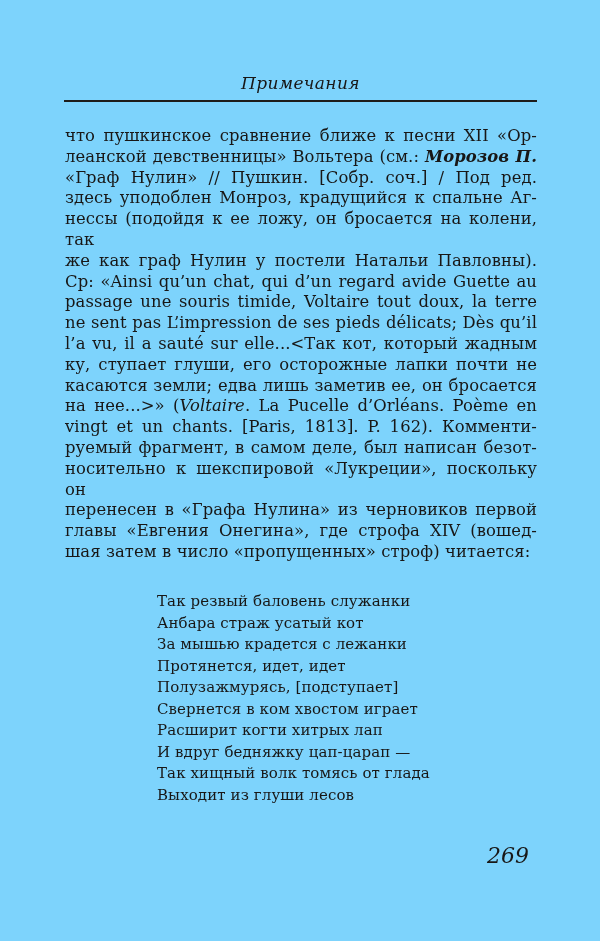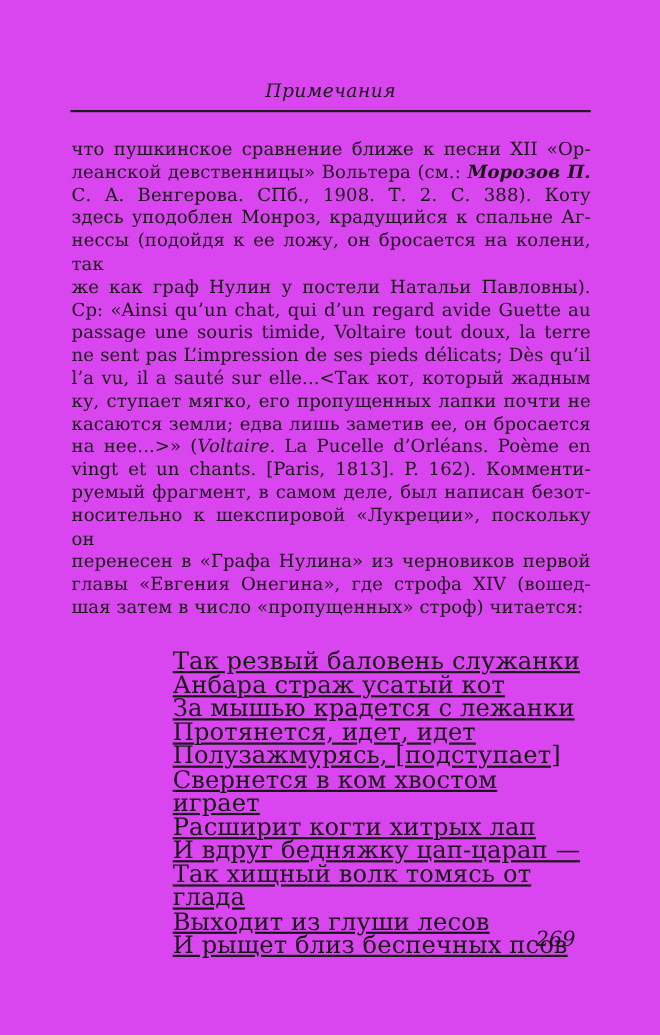--- a/index.html
+++ b/index.html
@@ -1,21 +1,21 @@
 <!DOCTYPE html>
 <html><head>
 <meta charset="utf-8">
 <style>
   html, body { margin: 0; padding: 0; background: #e8e8e6; }
   .page {
     position: relative;
     width: 600px;
     height: 941px;
     margin: 0 auto;
-    background: #d946ef;
+    background: #7dd3fc;
     font-family: "DejaVu Serif", serif;
     color: #181716;
     overflow: hidden;
   }
   .running-head {
     position: absolute;
     top: 73px;
     left: 64px;
     width: 473px;
     text-align: center;
@@ -50,54 +50,53 @@
     text-align: center;
     text-align-last: left;
   }
   .seg-i  { font-style: italic; }
   .seg-bi { font-style: italic; font-weight: 700; }
   .verse-block {
     position: absolute;
     top: 591px;
     left: 157px;
     width: 380px;
-    font-size: 22px;
+    font-size: 15px;
     line-height: 21.5px;
     letter-spacing: 0.1px;
-    text-decoration: underline;
   }
   .page-number {
     position: absolute;
     top: 843px;
     left: 487px;
     font-style: italic;
-    font-size: 19px;
+    font-size: 22px;
   }
 </style>
 </head>
 <body>
 
 <div class="page">
 
   <div class="running-head">Примечания</div>
 
   <div class="head-rule"></div>
 
   <div class="body-block">
       <div class="jline"><span>что пушкинское сравнение ближе к песни XII «Ор-</span></div>
       <div class="jline"><span>леанской девственницы» Вольтера (см.: </span><span class="seg-bi">Морозов П.</span></div>
-      <div class="jline"><span>С. А. Венгерова. СПб., 1908. Т. 2. С. 388). Коту</span></div>
+      <div class="jline"><span>«Граф Нулин» // Пушкин. [Собр. соч.] / Под ред.</span></div>
       <div class="jline"><span>здесь уподоблен Монроз, крадущийся к спальне Аг-</span></div>
       <div class="jline"><span>нессы (подойдя к ее ложу, он бросается на колени, так</span></div>
       <div class="jline"><span>же как граф Нулин у постели Натальи Павловны).</span></div>
       <div class="jline"><span>Ср: «Ainsi qu’un chat, qui d’un regard avide Guette au</span></div>
       <div class="jline"><span>passage une souris timide, Voltaire tout doux, la terre</span></div>
       <div class="jline"><span>ne sent pas L’impression de ses pieds délicats; Dès qu’il</span></div>
       <div class="jline"><span>l’a vu, il a sauté sur elle...&lt;Так кот, который жадным</span></div>
-      <div class="jline"><span>ку, ступает мягко, его пропущенных лапки почти не</span></div>
+      <div class="jline"><span>ку, ступает глуши, его осторожные лапки почти не</span></div>
       <div class="jline"><span>касаются земли; едва лишь заметив ее, он бросается</span></div>
       <div class="jline"><span>на нее...&gt;» (</span><span class="seg-i">Voltaire</span><span>. La Pucelle d’Orléans. Poème en</span></div>
       <div class="jline"><span>vingt et un chants. [Paris, 1813]. P. 162). Комменти-</span></div>
       <div class="jline"><span>руемый фрагмент, в самом деле, был написан безот-</span></div>
       <div class="jline"><span>носительно к шекспировой «Лукреции», поскольку он</span></div>
       <div class="jline"><span>перенесен в «Графа Нулина» из черновиков первой</span></div>
       <div class="jline"><span>главы «Евгения Онегина», где строфа XIV (вошед-</span></div>
       <div class="jline noj"><span>шая затем в число «пропущенных» строф) читается:</span></div>
     </div>
 
@@ -105,18 +104,17 @@
       <div>Так резвый баловень служанки</div>
       <div>Анбара страж усатый кот</div>
       <div>За мышью крадется с лежанки</div>
       <div>Протянется, идет, идет</div>
       <div>Полузажмурясь, [подступает]</div>
       <div>Свернется в ком хвостом играет</div>
       <div>Расширит когти хитрых лап</div>
       <div>И вдруг бедняжку цап-царап —</div>
       <div>Так хищный волк томясь от глада</div>
       <div>Выходит из глуши лесов</div>
-      <div>И рыщет близ беспечных псов</div>
     </div>
 
   <div class="page-number">269</div>
 
 </div>
 
 </body></html>

